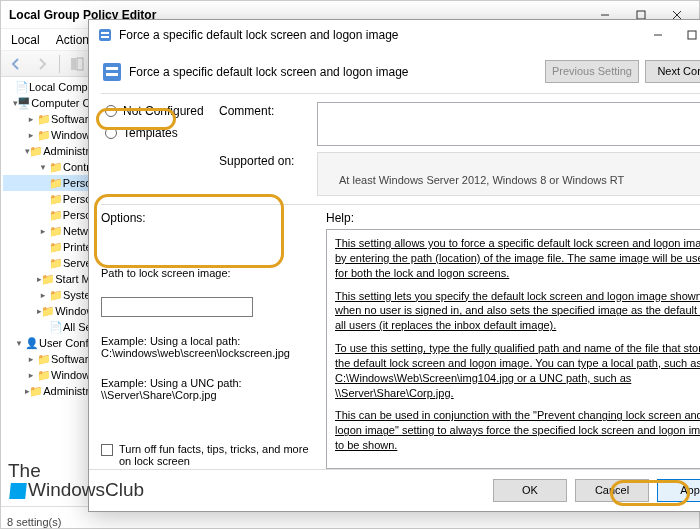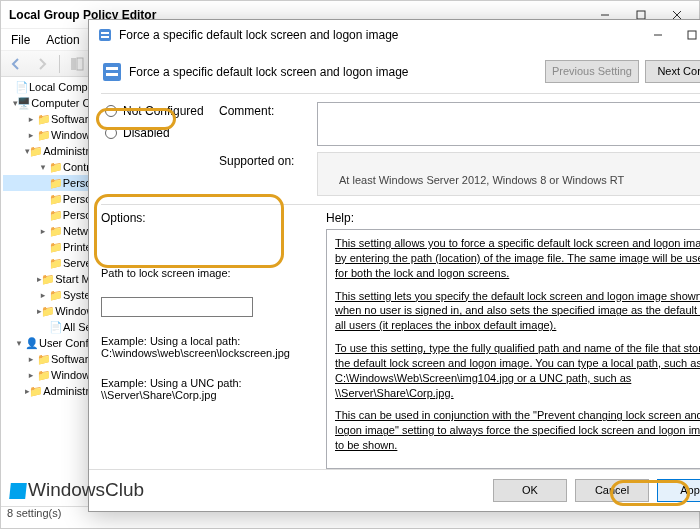--- a/index.html
+++ b/index.html
@@ -26,21 +26,21 @@
 .tree-item.selected { background: #cde8ff; }
 .ind0 { padding-left: 0; } .ind1 { padding-left: 10px; } .ind2 { padding-left: 22px; } .ind3 { padding-left: 34px; } .ind4 { padding-left: 46px; }
 
 .right-panel { flex: 1; display: flex; flex-direction: column; }
 .list-header { height: 22px; background: #fafafa; border-bottom: 1px solid #ddd; display: flex; }
 .list-header .col { border-right: 1px solid #e4e4e4; padding: 3px 6px; font-size: 11px; }
 .list-body { flex: 1; }
 .list-row { display: flex; height: 16px; }
 .list-row .cell { padding: 0 6px; font-size: 11px; }
 
-.statusbar { height: 22px; border-top: 1px solid #ddd; display: flex; align-items: flex-start; padding: 0 6px; font-size: 11px; color: #444; }
+.statusbar { height: 22px; border-top: 1px solid #ddd; display: flex; align-items: flex-end; padding: 0 6px; font-size: 11px; color: #444; }
 
 
 .dialog { position: absolute; left: 88px; top: 19px; width: 656px; height: 493px; background: #fff; border: 1px solid #999; box-shadow: 0 4px 24px rgba(0,0,0,.25); display: flex; flex-direction: column; }
 .dlg-titlebar { height: 30px; display: flex; align-items: center; padding-left: 8px; }
 .dlg-titlebar .dlg-icon { width: 16px; height: 16px; margin-right: 6px; }
 .dlg-titlebar .dlg-title { flex: 1; font-size: 12px; }
 .dlg-titlebar .dlg-win-btn { width: 34px; height: 28px; display: flex; align-items: center; justify-content: center; }
 .dlg-titlebar .dlg-win-btn svg { width: 10px; height: 10px; }
 
 .dlg-content { flex: 1; display: flex; flex-direction: column; padding: 0 12px; }
@@ -112,21 +112,21 @@
       </div>
     <div class="win-btn">
         <svg viewBox="0 0 10 10">
           <line x1="1" y1="1" x2="9" y2="9" stroke="#333"></line>
           <line x1="9" y1="1" x2="1" y2="9" stroke="#333"></line>
         </svg>
       </div>
   </div>
 
   <div class="menubar">
-    <div class="menu-item">File</div>
+    <div class="menu-item">Local</div>
     <div class="menu-item">Action</div>
     <div class="menu-item">View</div>
     <div class="menu-item">Help</div>
   </div>
 
   <div class="toolbar">
     <div class="tb-btn">
         <svg viewBox="0 0 14 14">
           <path d="M9 2 L4 7 L9 12" fill="none" stroke="#8aa9d6" stroke-width="2"></path>
         </svg>
@@ -361,21 +361,21 @@
     </div>
 
     <div class="dlg-radio-row">
       <div class="radio-col">
         <label class="radio-item">
             <span class="radio-dot"></span>
             <span>Not Configured</span>
           </label>
         <label class="radio-item">
             <span class="radio-dot"></span>
-            <span>Disabled</span>
+            <span>Templates</span>
           </label>
       </div>
       <div class="comment-col">
         <div class="comment-row">
           <span class="lbl">Comment:</span>
           <textarea style=""></textarea>
           <div style="width:14px;display:flex;flex-direction:column;justify-content:space-between">
               <div class="scroll-arrow">▴</div>
               <div class="scroll-arrow">▾</div>
             </div>
@@ -393,20 +393,24 @@
 
     <div class="dlg-body">
       <div class="options-col">
         <div class="opts-title">Options:</div>
         <div style="height:4px"></div>
         <div class="path-lbl">Path to lock screen image:</div>
         <input class="path-input" type="text" style="">
         <div>Example: Using a local path: C:\windows\web\screen\lockscreen.jpg</div>
         <div>Example: Using a UNC path: \\Server\Share\Corp.jpg</div>
         <div style="height:6px"></div>
+        <label class="opt-check">
+          <span class="cb"></span>
+          <span>Turn off fun facts, tips, tricks, and more on lock screen</span>
+        </label>
       </div>
 
       <div class="help-col">
         <div class="help-title">Help:</div>
         <div class="help-text">
           <p>This setting allows you to force a specific default lock screen and logon image by entering the path (location) of the image file. The same image will be used for both the lock and logon screens.</p>
           <p>This setting lets you specify the default lock screen and logon image shown when no user is signed in, and also sets the specified image as the default for all users (it replaces the inbox default image).</p>
           <p>To use this setting, type the fully qualified path and name of the file that stores the default lock screen and logon image. You can type a local path, such as C:\Windows\Web\Screen\img104.jpg or a UNC path, such as \\Server\Share\Corp.jpg.</p>
           <p>This can be used in conjunction with the "Prevent changing lock screen and logon image" setting to always force the specified lock screen and logon image to be shown.</p>
         </div>
@@ -419,14 +423,15 @@
     <div class="dlg-btn" style="min-width:74px">Cancel</div>
     <div class="dlg-btn primary" style="min-width:74px">Apply</div>
   </div>
 </div>
 
 <div class="hl-enabled hl1"></div>
 <div class="hl-enabled hl2"></div>
 <div class="hl-enabled hl3"></div>
 
 <div class="branding">
+  <div>The</div>
   <div><span class="logo"></span><span>WindowsClub</span></div>
 </div>
 
 </body></html>

